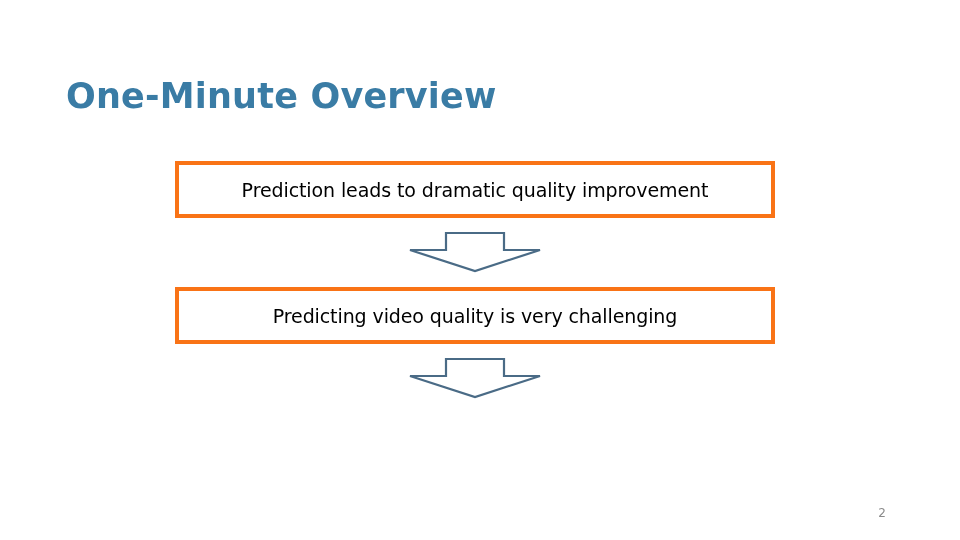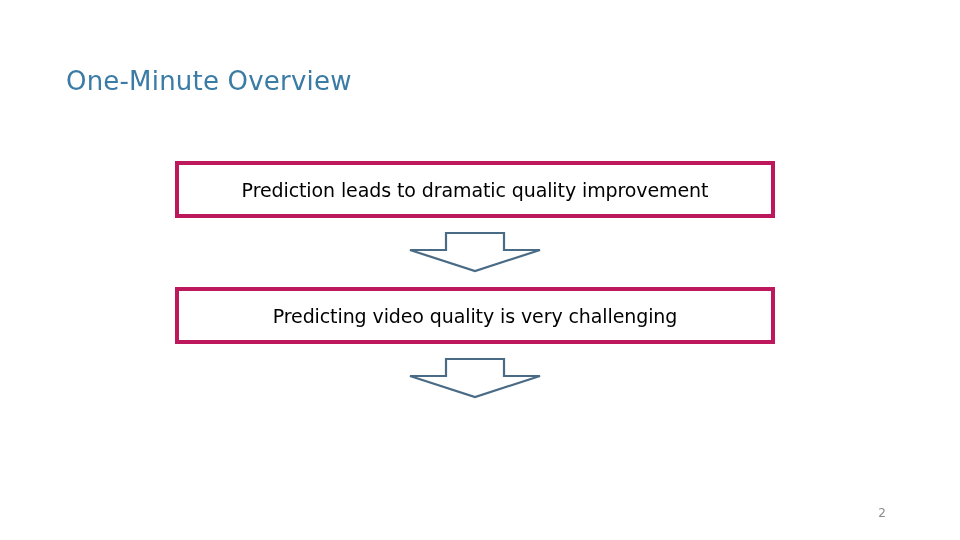--- a/index.html
+++ b/index.html
@@ -21,41 +21,41 @@
     top: 0;
     width: 960px;
     height: 540px;
     background: #ffffff;
   }
 
   
   .slide-title {
     position: absolute;
     left: 66px;
-    top: 58px;
+    top: 73px;
     width: 840px;
     height: 50px;
     color: #3a7ca5;
     font-family: "DejaVu Sans", "Liberation Sans", sans-serif;
-    font-size: 26px;
-    font-weight: 400;
+    font-size: 35px;
+    font-weight: 700;
     letter-spacing: 0.2px;
     line-height: 46px;
     white-space: nowrap;
   }
 
   
   .flow-box {
     position: absolute;
     left: 175px;
     width: 600px;
     height: 57px;
     box-sizing: border-box;
     background: #ffffff;
-    border: 4px solid #be185d;
+    border: 4px solid #f97316;
     display: flex;
     align-items: center;
     justify-content: center;
   }
   .flow-box-1 { top: 161px; }
   .flow-box-2 { top: 287px; }
   .flow-box-3 { top: 413px; }
 
   .flow-box-label {
     color: #000000;

